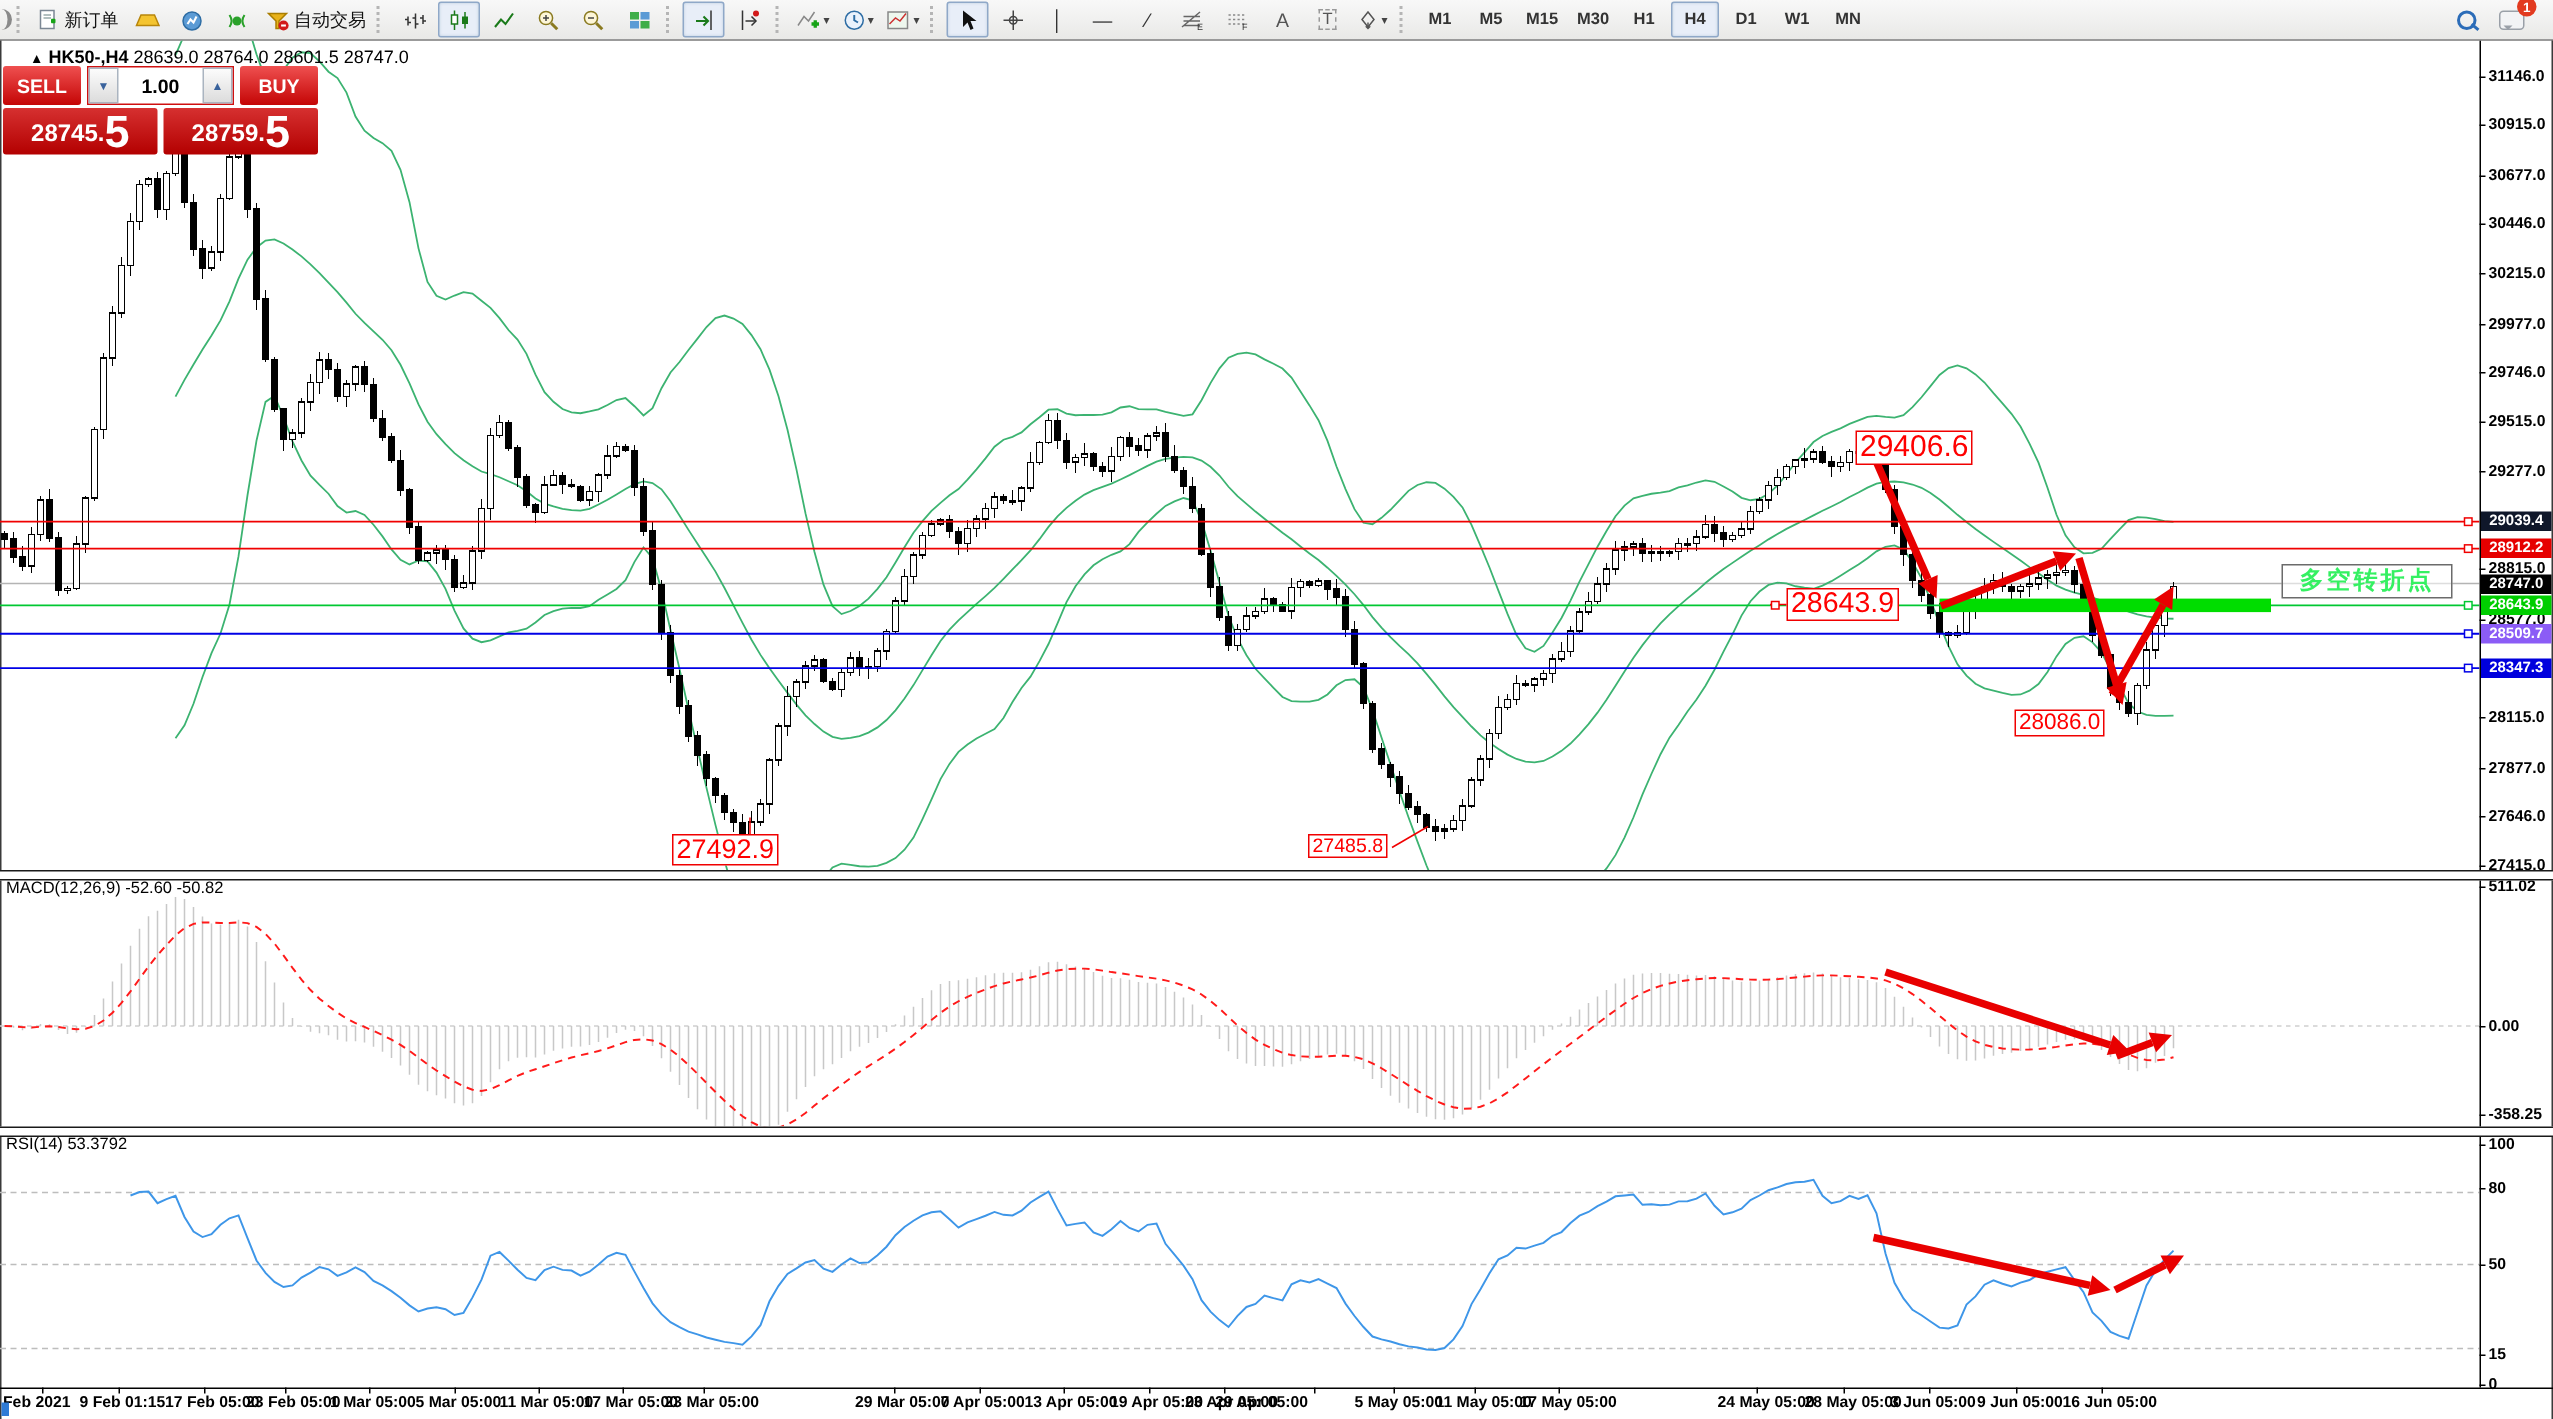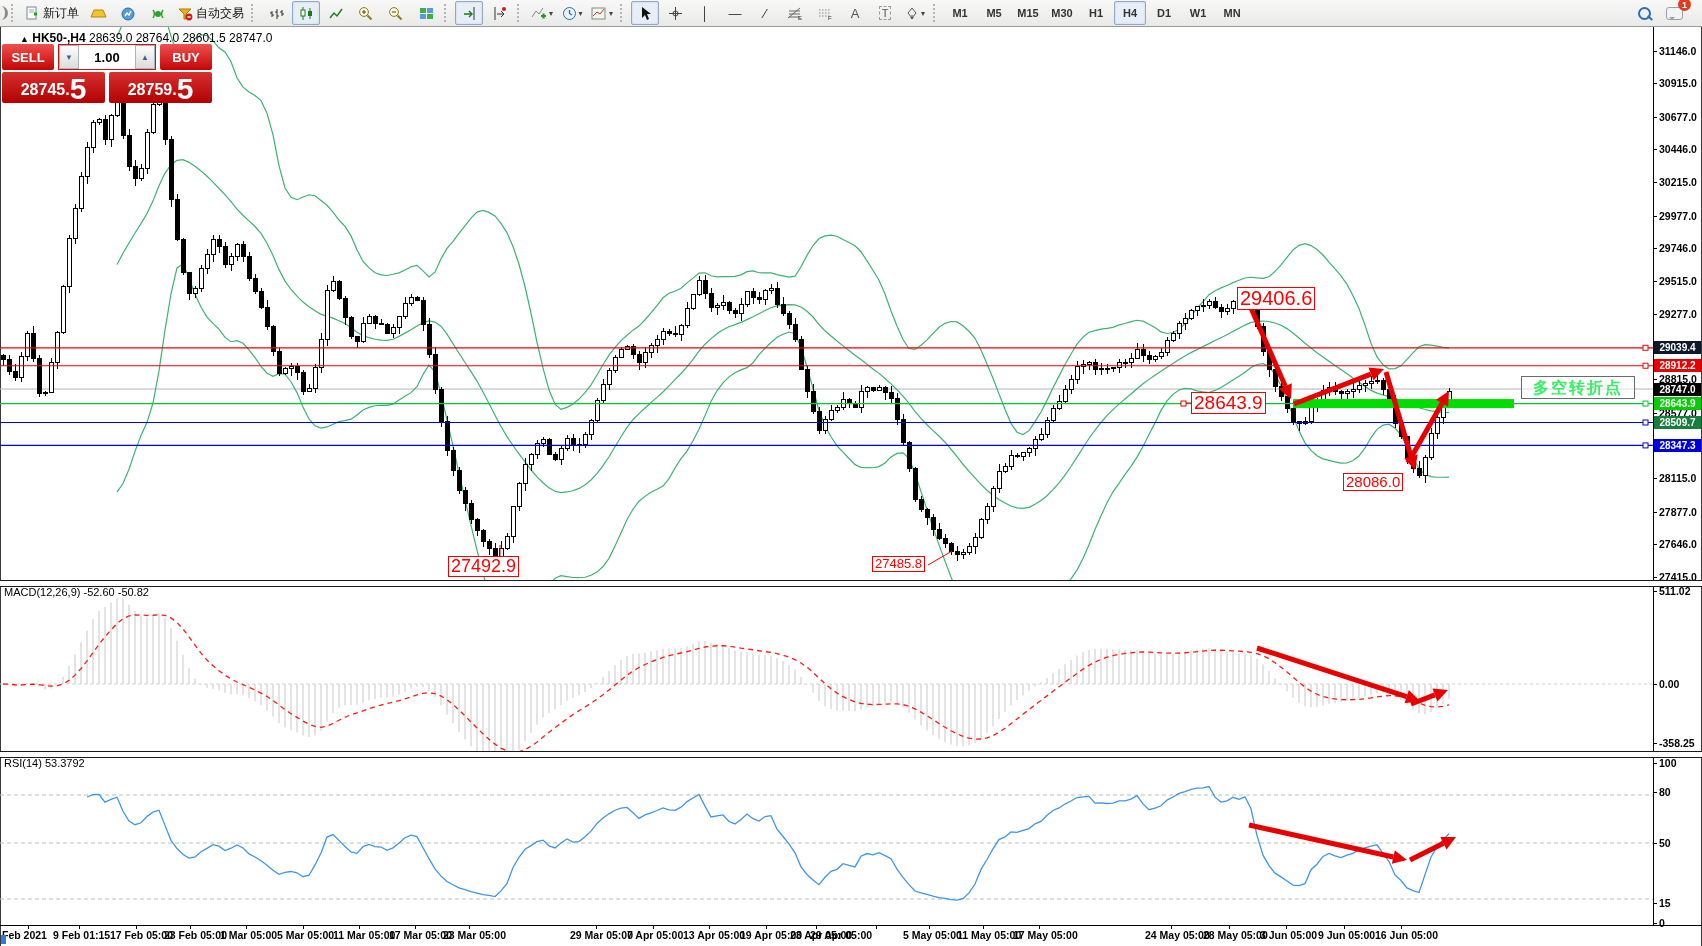--- a/index.html
+++ b/index.html
@@ -1101,21 +1101,21 @@
 <div class="abs tick-mark" style="top:511.72239999999994px"></div>
 <div class="abs tick-label" style="top:505.72239999999994px">27877.0</div>
 <div class="abs tick-mark" style="top:544.3px"></div>
 <div class="abs tick-label" style="top:538.3px">27646.0</div>
 <div class="abs tick-mark" style="top:576.8776px"></div>
 <div class="abs tick-label" style="top:570.8776px">27415.0</div>
 <div class="abs price-tag" style="top:341.2907885714283px;background:#0f172a">29039.4</div>
 <div class="abs price-tag" style="top:359.2296228571427px;background:#e60000">28912.2</div>
 <div class="abs price-tag" style="top:382.5275428571428px;background:#000000">28747.0</div>
 <div class="abs price-tag" style="top:397.06758857142836px;background:#00ce00">28643.9</div>
-<div class="abs price-tag" style="top:415.9936228571427px;background:#15803d">28509.7</div>
+<div class="abs price-tag" style="top:415.9936228571427px;background:#8b5cf6">28509.7</div>
 <div class="abs price-tag" style="top:438.8966628571429px;background:#0000dd">28347.3</div>
 <div class="abs tick-mark" style="top:591px"></div>
 <div class="abs tick-label" style="top:585px">511.02</div>
 <div class="abs tick-mark" style="top:684px"></div>
 <div class="abs tick-label" style="top:678px">0.00</div>
 <div class="abs tick-mark" style="top:743px"></div>
 <div class="abs tick-label" style="top:737px">-358.25</div>
 <div class="abs tick-mark" style="top:763px"></div>
 <div class="abs tick-label" style="top:757px">100</div>
 <div class="abs tick-mark" style="top:792px"></div>

